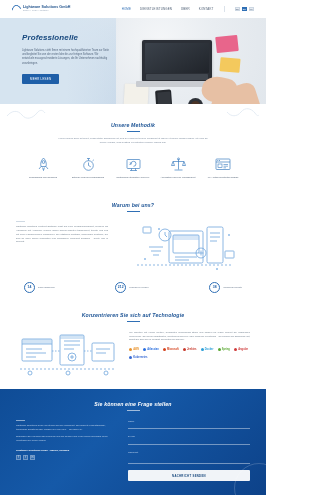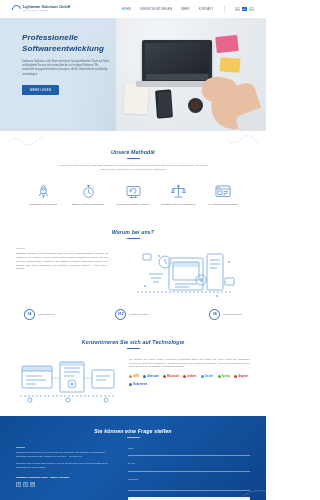--- a/index.html
+++ b/index.html
@@ -53,21 +53,21 @@
     width: 5.5px; height: 4.5px;
     background: #e8edf3; border: .4px solid #cdd7e2;
     display: flex; align-items: center; justify-content: center;
     font-size: 2.2px; color: #5d6e85; cursor: pointer;
   }
   .lang-box.active { background: #2f6fb5; color: #fff; border-color: #2f6fb5; }
 
   
   .hero {
     position: relative;
-    height: 113px;
+    height: 86px;
     background: linear-gradient(160deg,#dfe9f2 0%,#cfdeec 45%,#c4d6e8 100%);
     overflow: hidden;
   }
   .hero-inner { position: relative; padding: 14px 0 0 22px; width: 120px; z-index: 4; }
   .hero-title {
     font-size: 8px; line-height: 11px; font-weight: bold;
     color: #16477d; font-style: italic; letter-spacing: .1px;
   }
   .hero-copy {
     margin-top: 6px; font-size: 2.6px; line-height: 4.2px;
@@ -305,21 +305,20 @@
       <div class="phone"></div>
       <div class="cup"></div>
       <div class="hand2"></div>
       <div class="hand"></div>
       <div class="sleeve"></div>
     </div>
     <div class="hero-fade"></div>
     <div class="hero-inner">
       <div class="hero-title">
         <div>Professionelle</div>
-        <div>Softwareentwicklung</div>
       </div>
       <div class="hero-copy">Lightware Solutions steht Ihnen mit einem hochqualifizierten Team zur Seite und begleitet Sie von der ersten Idee bis zur fertigen Software. Wir entwickeln massgeschneiderte Lösungen, die Ihr Unternehmen nachhaltig voranbringen.</div>
       <div class="hero-btn">MEHR LESEN</div>
     </div>
   </div>
 
   <div class="sec methodik">
     <svg class="scribble" style="left:6px;top:4px;width:40px;height:12px" viewBox="0 0 40 12">
       <path d="M1 8 C6 2, 12 2, 16 7 C20 12, 26 11, 31 5 C34 1, 37 2, 39 5" fill="none" stroke="#cbd9e8" stroke-width="1"></path>
     </svg>

